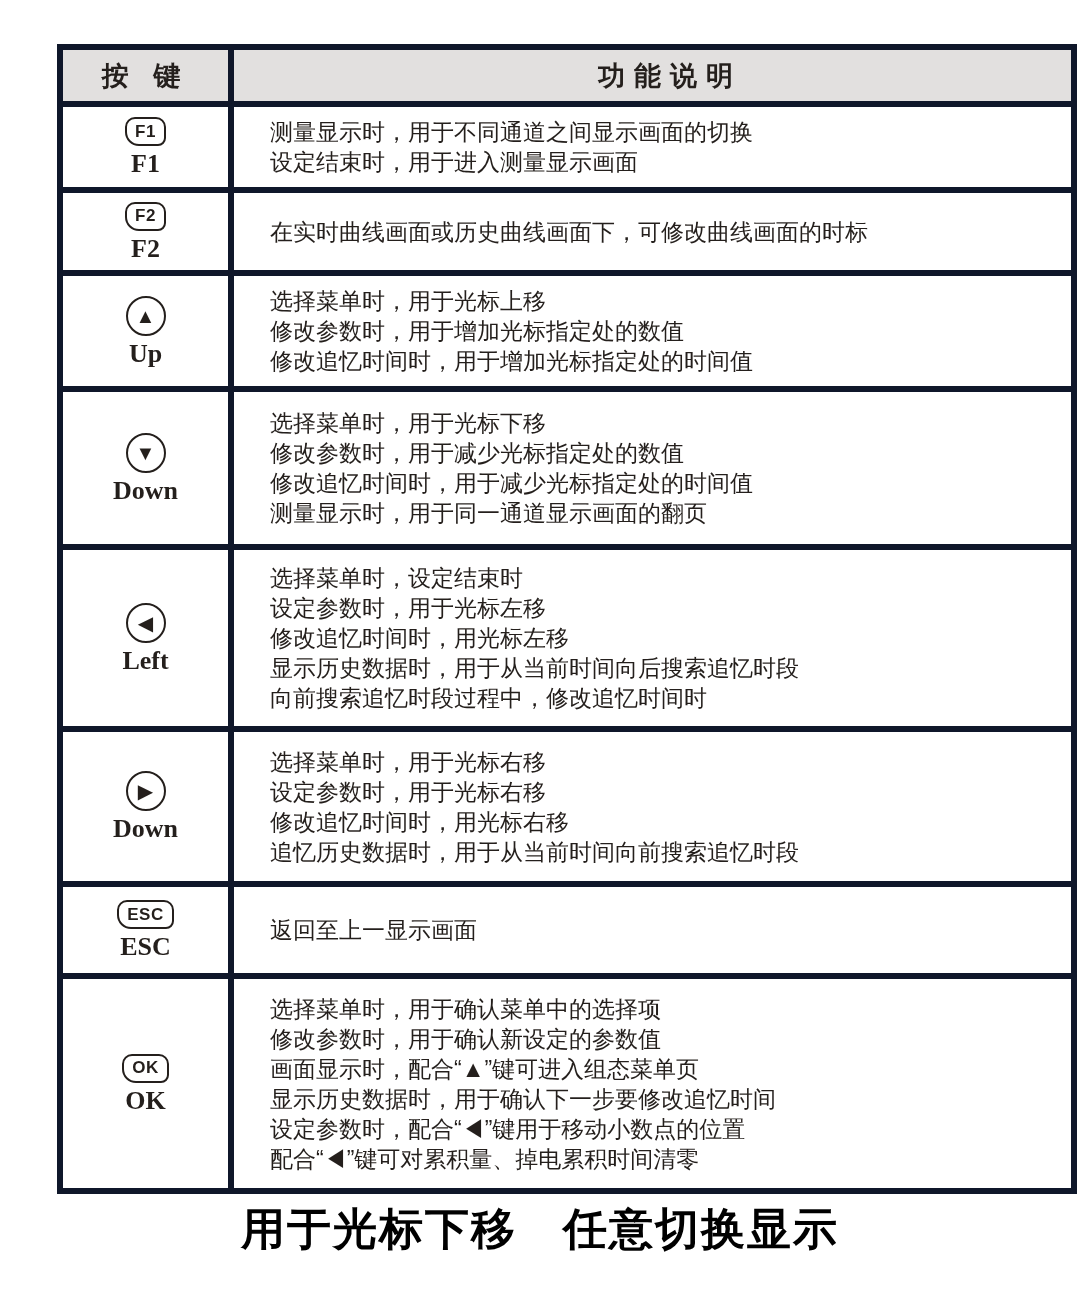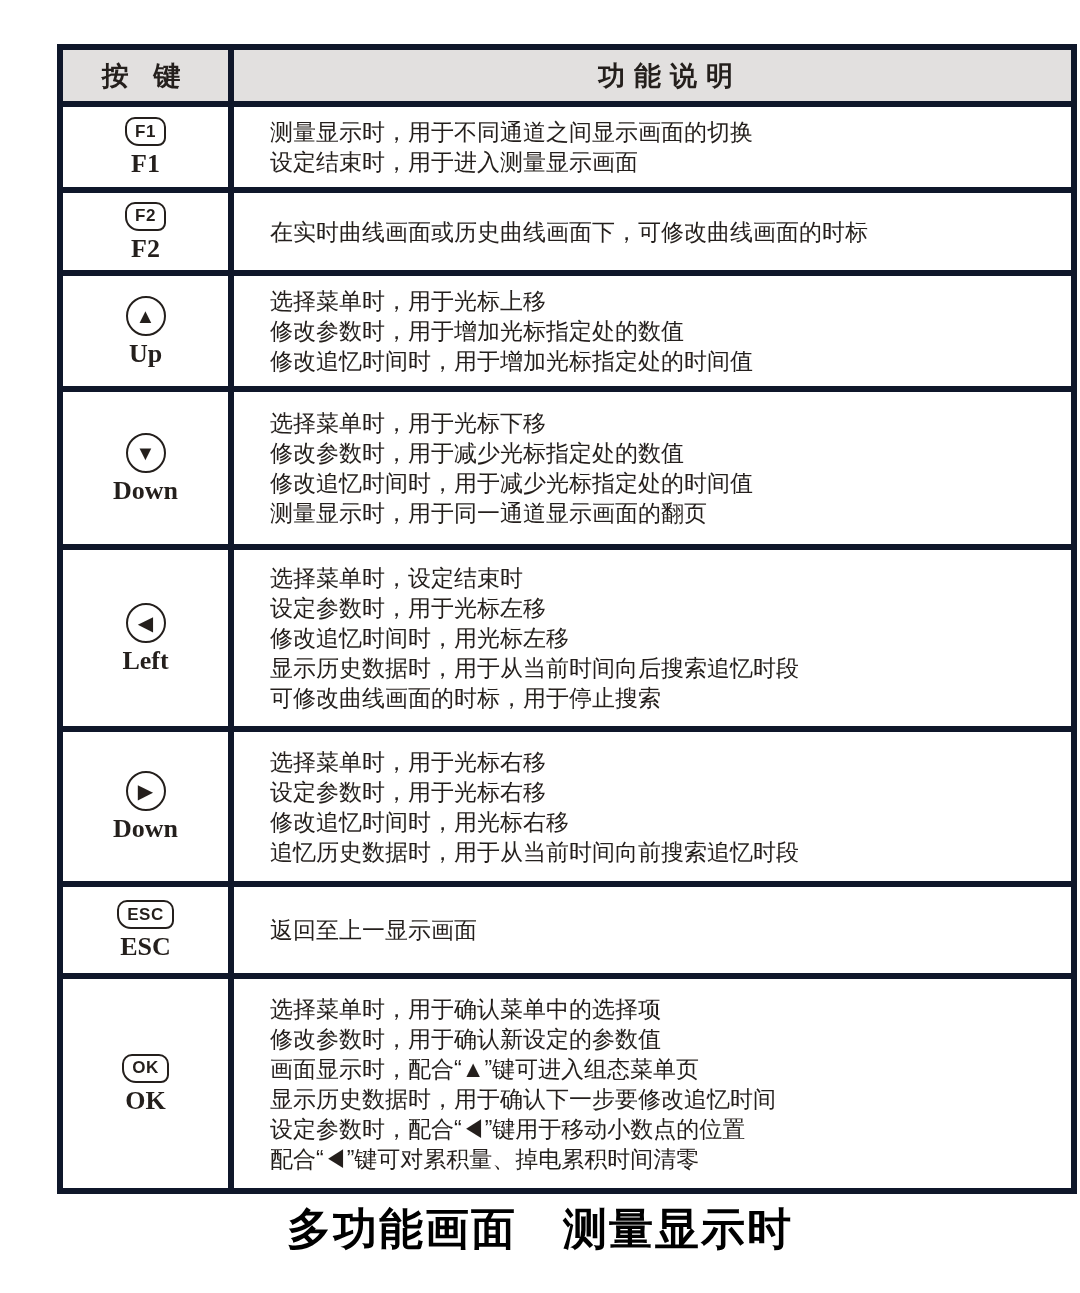--- a/index.html
+++ b/index.html
@@ -152,21 +152,21 @@
             <div class="key-visual">
               <span class="circle-btn">◀</span>
               <span class="key-label">Left</span>
             </div>
           </td>
           <td class="desc-cell">
             <div class="desc-line">选择菜单时，设定结束时</div>
             <div class="desc-line">设定参数时，用于光标左移</div>
             <div class="desc-line">修改追忆时间时，用光标左移</div>
             <div class="desc-line">显示历史数据时，用于从当前时间向后搜索追忆时段</div>
-            <div class="desc-line">可修改曲线画面的时标，用于停止搜索</div>
+            <div class="desc-line">向前搜索追忆时段过程中，修改追忆时间时</div>
           </td>
         </tr>
         <tr>
           <td class="key-cell">
             <div class="key-visual">
               <span class="circle-btn">▶</span>
               <span class="key-label">Down</span>
             </div>
           </td>
           <td class="desc-cell">
@@ -199,15 +199,15 @@
             <div class="desc-line">修改参数时，用于确认新设定的参数值</div>
             <div class="desc-line">画面显示时，配合“▲”键可进入组态菜单页</div>
             <div class="desc-line">显示历史数据时，用于确认下一步要修改追忆时间</div>
             <div class="desc-line">设定参数时，配合“◀”键用于移动小数点的位置</div>
             <div class="desc-line">配合“◀”键可对累积量、掉电累积时间清零</div>
           </td>
         </tr>
       </tbody>
   </table>
 
-  <div class="footer-title">多功能画面　测量显示时</div>
+  <div class="footer-title">用于光标下移　任意切换显示</div>
 
 </div>
 
 </body></html>

